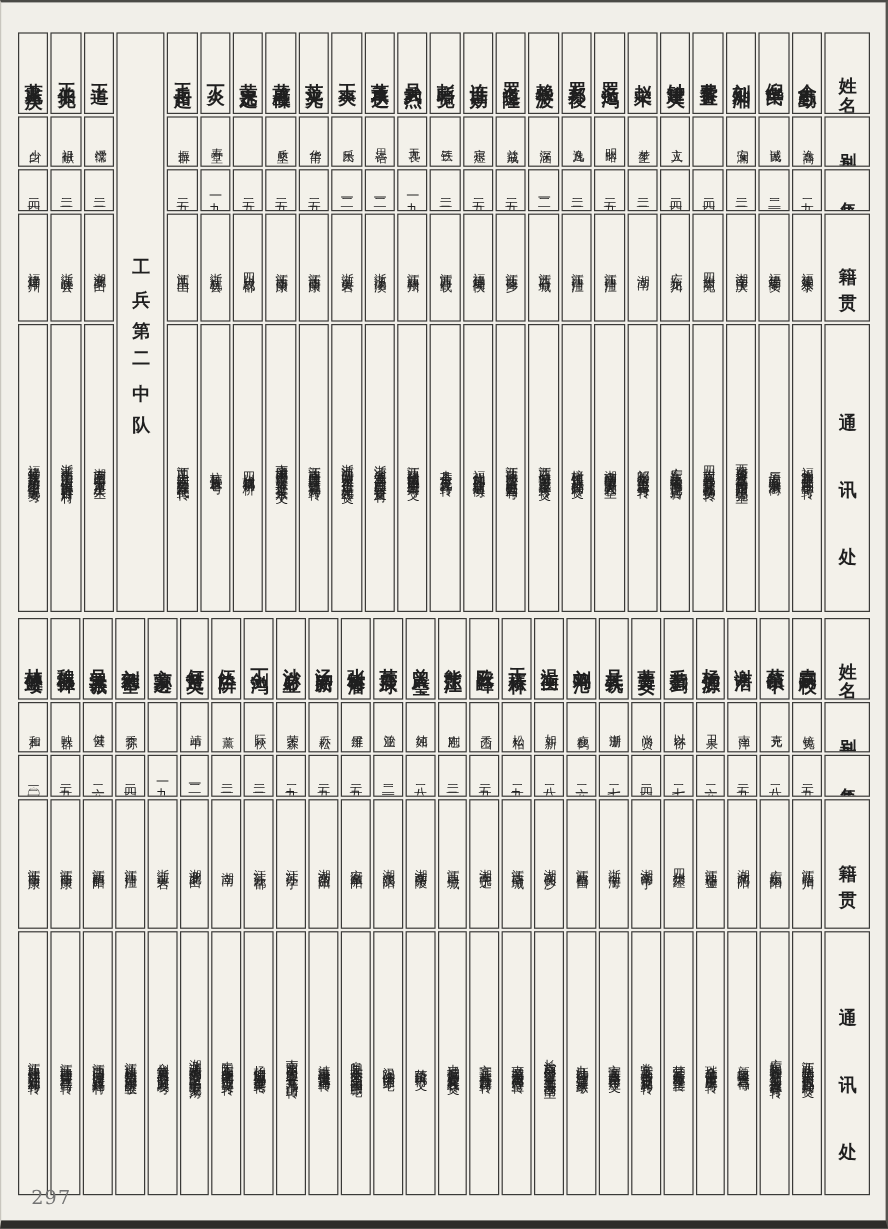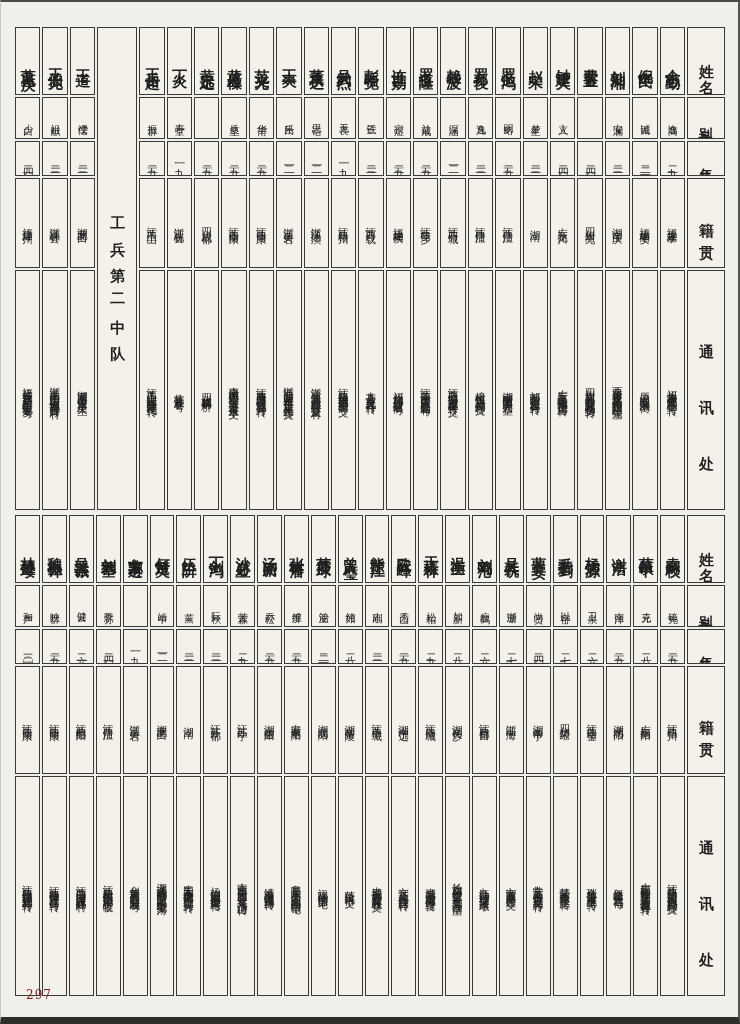--- a/index.html
+++ b/index.html
@@ -59,22 +59,22 @@
   .addr-text{font-size:10.5px;letter-spacing:1.5px;}
   .unit-text{font-size:15px;font-weight:700;letter-spacing:26px;padding-top:26px;}
   .hl{font-weight:700;}
   .hl-name{font-size:15px;letter-spacing:16px;padding-top:14px;}
   .hl-alias{font-size:14px;letter-spacing:4px;padding-top:4px;}
   .hl-age{font-size:13px;letter-spacing:2px;padding-top:2px;}
   .hl-origin{font-size:15px;letter-spacing:22px;padding-top:20px;}
   .hl-addr{font-size:15px;letter-spacing:56px;padding-top:52px;}
   .page-number{
     position:absolute;left:26px;top:988px;
-    font-size:12px;letter-spacing:1px;
-    font-family:"DejaVu Serif",serif;color:#7f1d1d;
+    font-size:16px;letter-spacing:1px;
+    font-family:"DejaVu Serif",serif;color:#737373;
   }
 </style>
 </head>
 <body>
 
 <div class="scan-frame"></div>
 
 <div class="sheet">
   <div class="dir-table t1">
       <div class="col fixed header-col">

